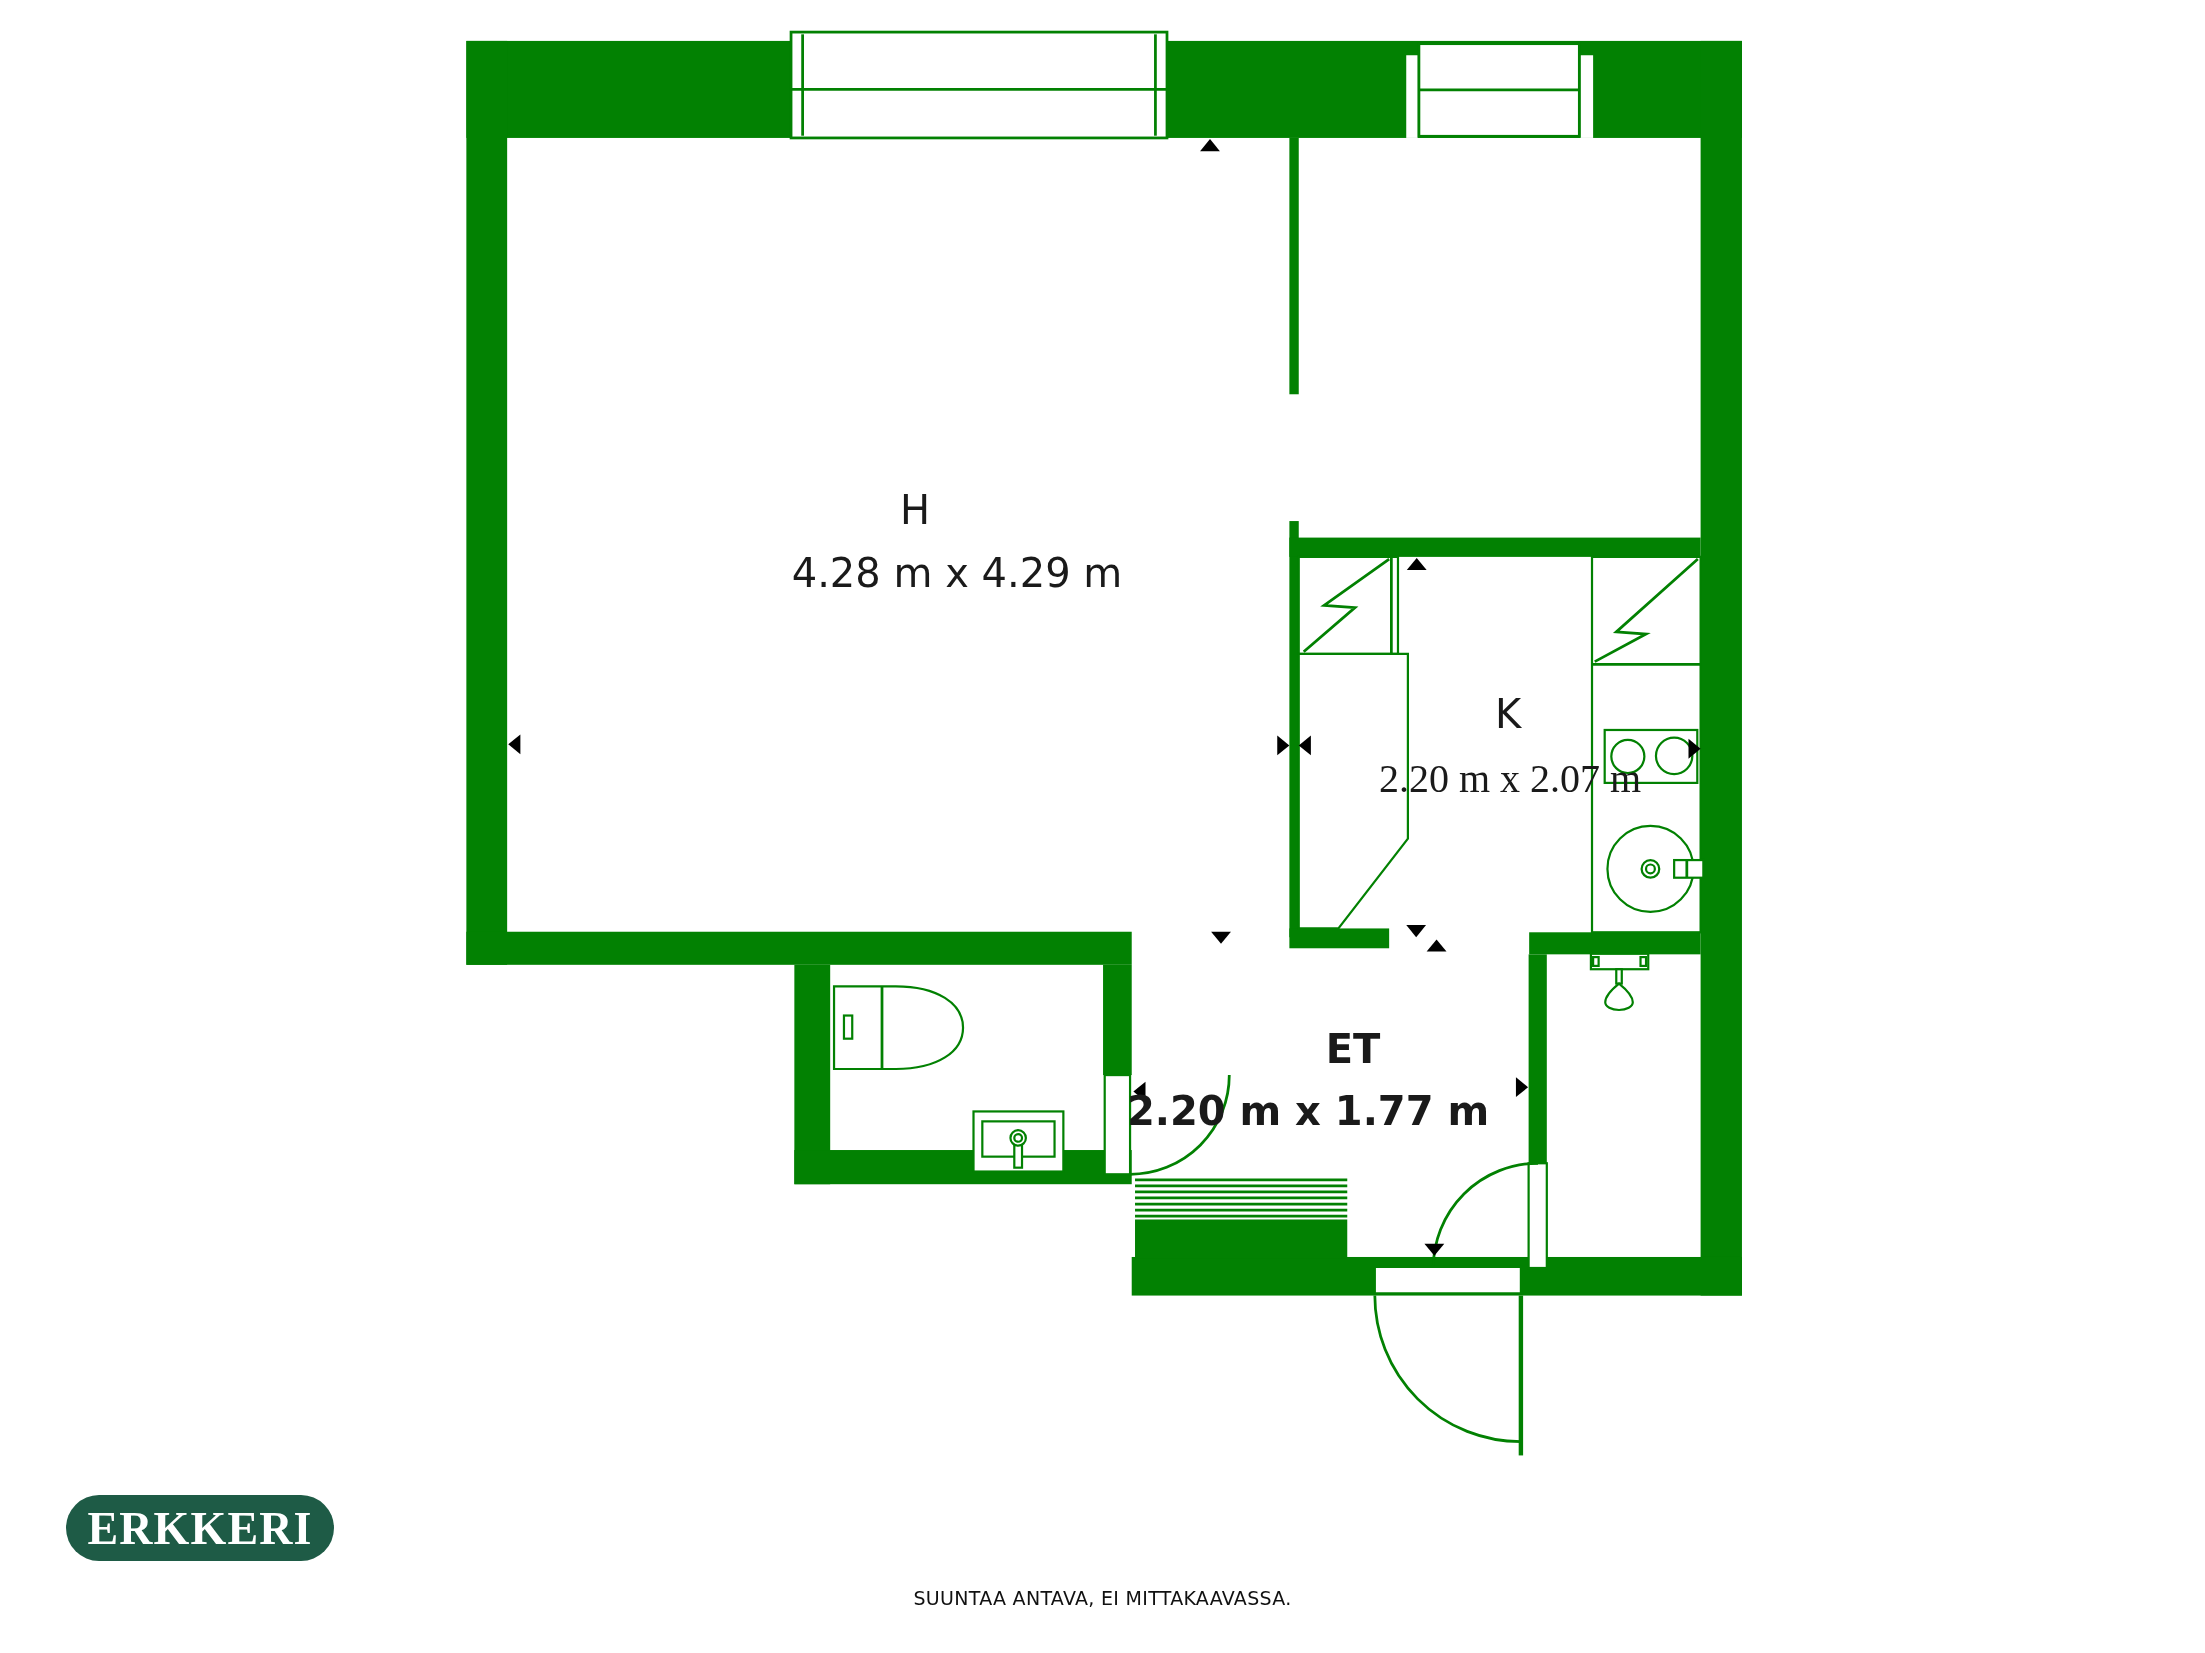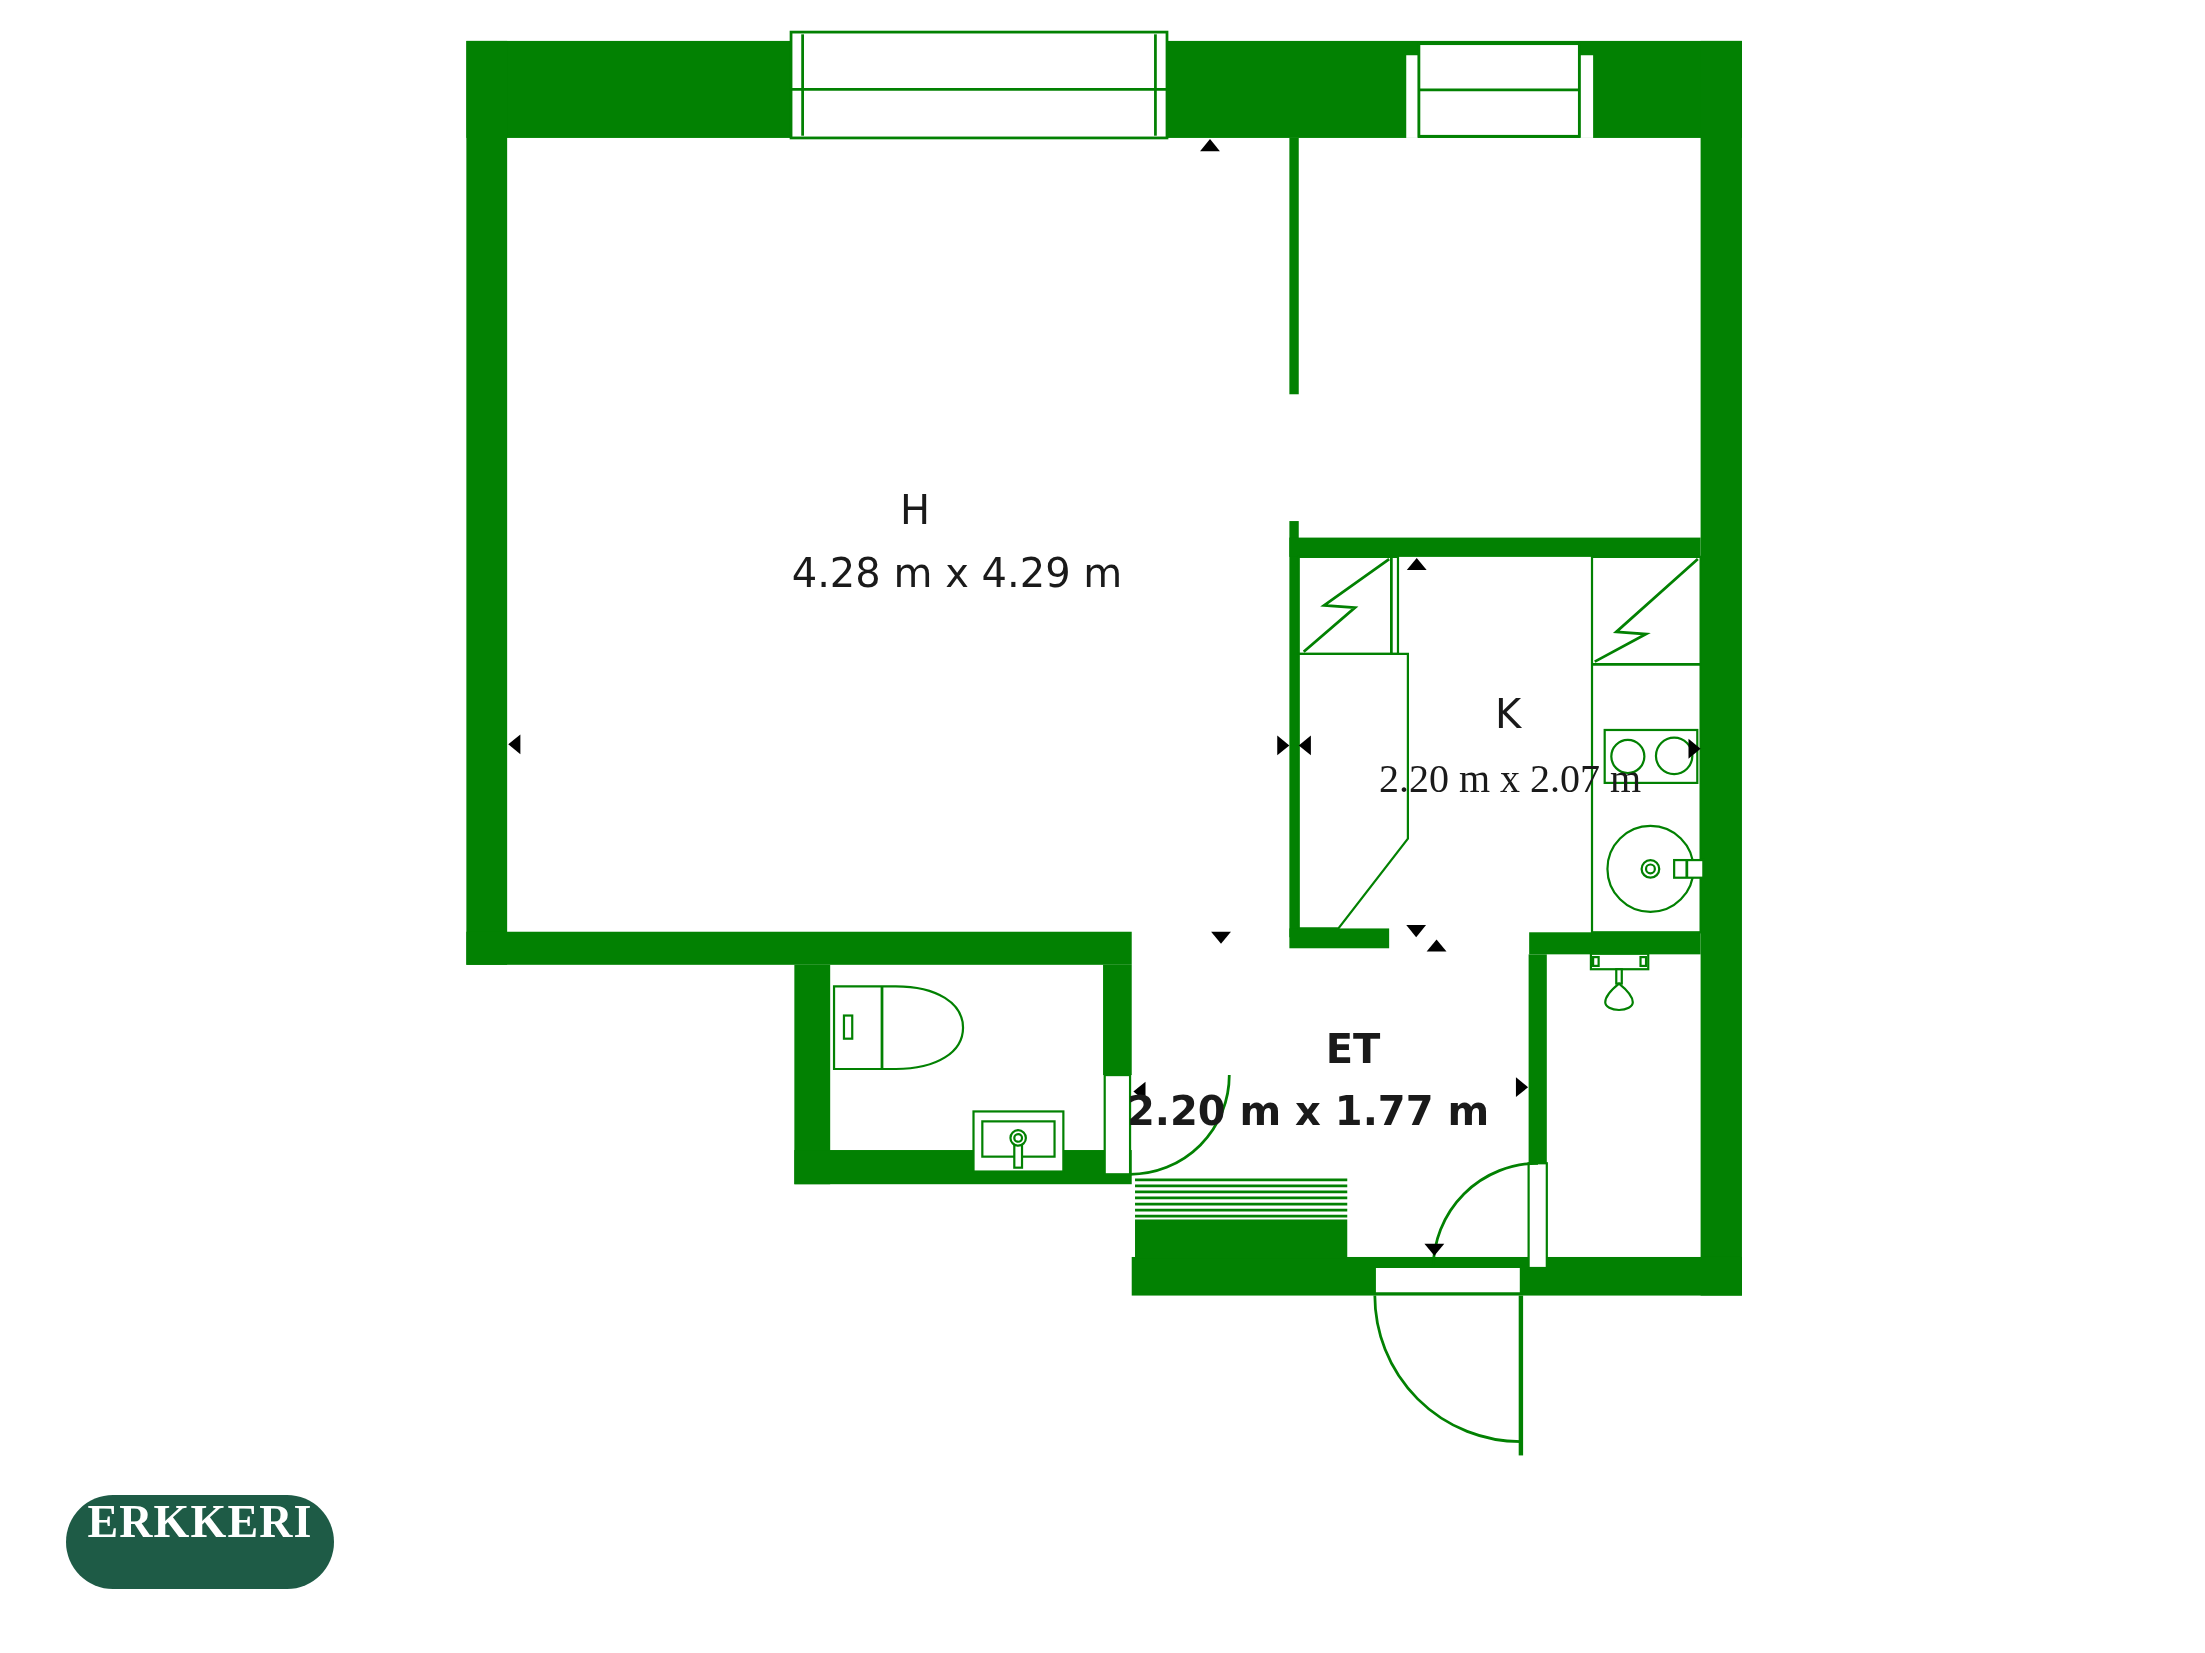--- a/index.html
+++ b/index.html
@@ -13,23 +13,23 @@
   body{width:2205px;height:1654px;position:relative;font-family:"DejaVu Sans",sans-serif;}
   #canvas{position:absolute;left:0;top:0;width:2205px;height:1654px;}
   svg{position:absolute;left:0;top:0;}
   .wall{fill:var(--wall);stroke:none;}
   .fx{fill:#ffffff;stroke:var(--wall);stroke-width:5;}
   .fx4{fill:#ffffff;stroke:var(--wall);stroke-width:4;}
   .ln{fill:none;stroke:var(--wall);stroke-width:5;}
   .arrow{fill:var(--arrow);stroke:none;}
   .label{position:absolute;transform:translate(-50%,-50%);color:var(--label);
          font-size:40px;white-space:nowrap;line-height:1;}
-  .logo-pill{position:absolute;left:66px;top:1495px;width:268px;height:94px;
+  .logo-pill{position:absolute;left:66px;top:1495px;width:268px;height:66px;
          background:var(--logo-bg);border-radius:47px;display:flex;
-         align-items:flex-start;justify-content:center;}
+         align-items:center;justify-content:center;}
   .logo-text{color:var(--logo-fg);font-family:"Liberation Serif",serif;
          font-weight:bold;font-size:46px;letter-spacing:1.1px;}
   .footer{position:absolute;left:0;top:1587px;width:2205px;text-align:center;
          font-size:19px;color:#111111;letter-spacing:0.3px;}
 </style>
 </head>
 <body>
 
 <div id="canvas">
 
@@ -162,14 +162,15 @@
   <div class="label" style="left:1508px;top:714px;">K</div>
   <div class="label" style="left:1510px;top:779px;font-family:Liberation Serif, serif;">2.20 m x 2.07 m</div>
 
   <div class="label" style="left:1353px;top:1049px;font-weight:bold;">ET</div>
   <div class="label" style="left:1308px;top:1111px;font-weight:bold;">2.20 m x 1.77 m</div>
 
   <div class="logo-pill">
     <span class="logo-text">ERKKERI</span>
   </div>
 
+  <div class="footer">SUUNTAA ANTAVA, EI MITTAKAAVASSA.</div>
 </div>
 
 
 </body></html>

